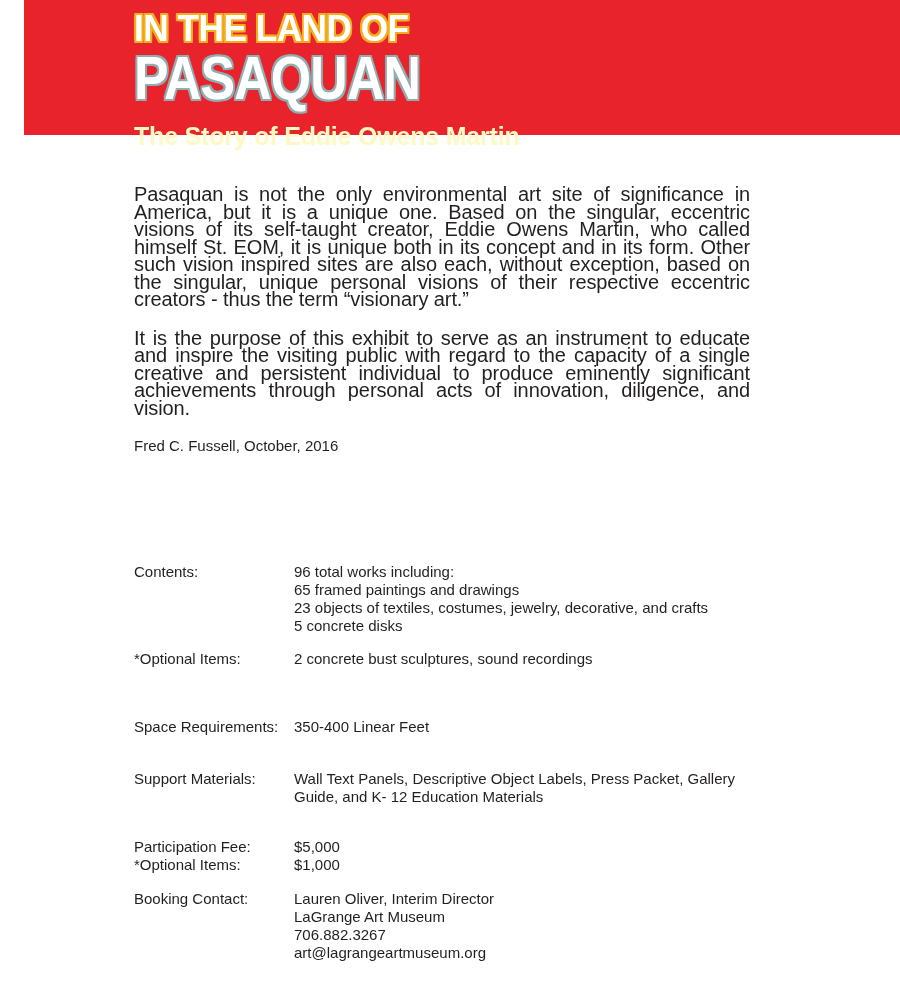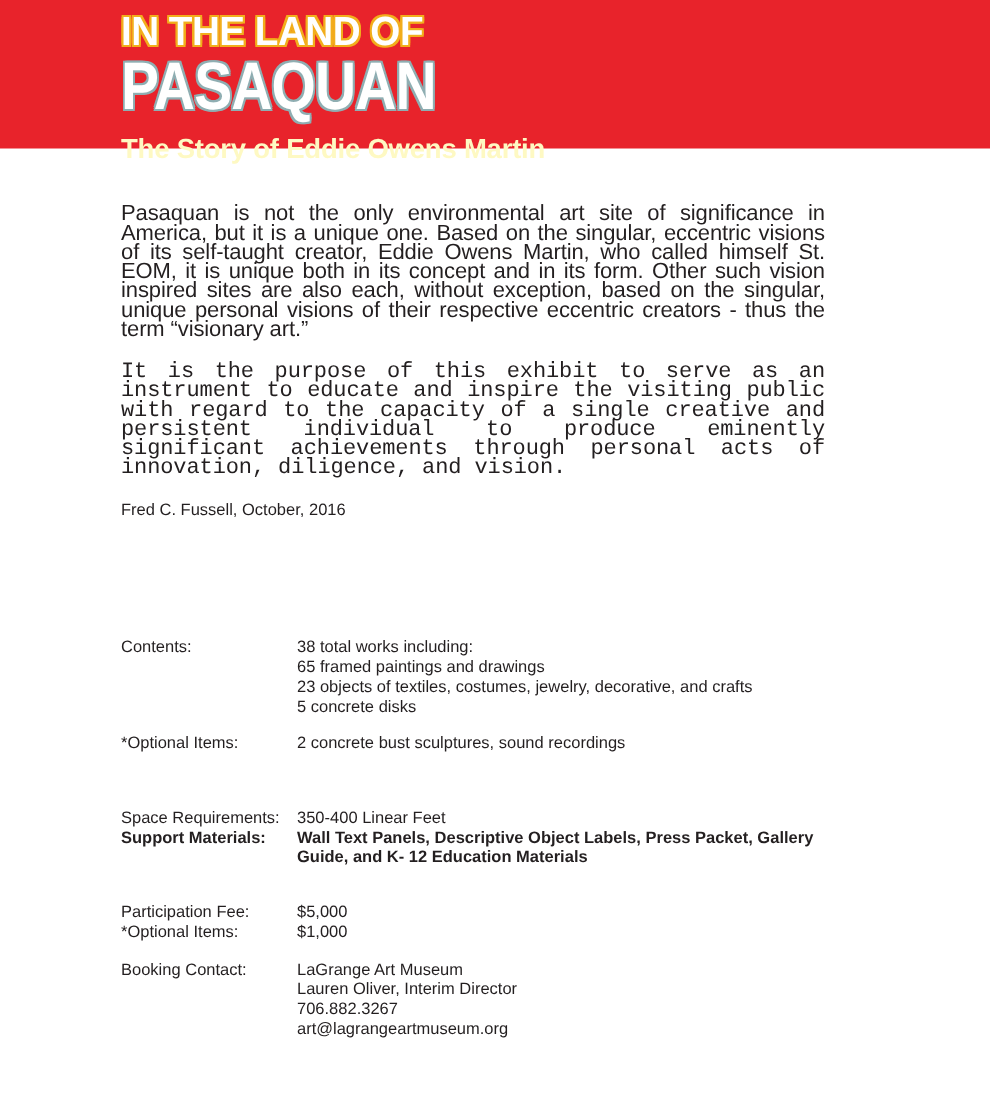--- a/index.html
+++ b/index.html
@@ -8,21 +8,21 @@
     --outline-teal:#8FAEB2;
     --title-fill:#FFFFFF;
     --ink:#231F20;
   }
   *{margin:0;padding:0;box-sizing:border-box;}
   html,body{background:#fff;}
   body{font-family:"Liberation Sans", sans-serif;color:var(--ink);}
   .page{
     position:relative;
     width:900px;height:1000px;
-    background:#fff;overflow:hidden;
+    background:#fff;overflow:hidden;padding-left:24px;
   }
   
   .banner{
     width:900px;height:135px;
     background:var(--banner-bg);
   }
   .banner-inner{padding:8px 0 0 110px;}
   .title-line1{
     font-weight:bold;
     font-size:37px;
@@ -64,35 +64,35 @@
   }
   
   .content{padding:0 150px 0 110px;}
   .para{
     font-size:20px;
     line-height:17.5px;
     letter-spacing:-0.1px;
     text-align:justify;
   }
   .para-1{margin-top:51px;}
-  .para-2{margin-top:21px;font-family:Liberation Mono, monospace;}
+  .para-2{margin-top:21px;}
   .signoff{
     margin-top:20px;
     font-size:15px;
     line-height:17.5px;
     text-align:left;
   }
   
   .details{margin-top:108px;font-size:15px;line-height:18px;}
   .row{display:flex;}
   .row .label{width:160px;flex:0 0 160px;}
   .row .value{flex:1;}
   .row-optional1{margin-top:15px;}
   .row-space{margin-top:50px;align-items:center;}
-  .row-support{font-weight:bold;}
+  .row-support{margin-top:34px;}
   .row-participation{margin-top:32px;}
   .row-optional2{margin-top:0;}
   .row-booking{margin-top:16px;}
 </style>
 </head>
 <body>
 
 <div class="page">
 
   <header class="banner">
@@ -107,21 +107,21 @@
 
     <p class="para para-1">Pasaquan is not the only environmental art site of significance in America, but it is a unique one. Based on the singular, eccentric visions of its self-taught creator, Eddie Owens Martin, who called himself St. EOM, it is unique both in its concept and in its form.  Other such vision inspired sites are also each, without exception, based on the singular, unique personal visions of their respective eccentric creators - thus the term “visionary art.”</p>
     <p class="para para-2">It is the purpose of this exhibit to serve as an instrument to educate and inspire the visiting public with regard to the capacity of a single creative and persistent individual to produce eminently significant achievements through personal acts of innovation, diligence, and vision.</p>
     <p class="signoff">Fred C. Fussell, October, 2016</p>
 
     <section class="details">
 
       <div class="row row-contents">
         <div class="label">Contents:</div>
         <div class="value">
-          <div>38 total works including:</div>
+          <div>96 total works including:</div>
           <div>65 framed paintings and drawings</div>
           <div>23 objects of textiles, costumes, jewelry, decorative, and crafts</div>
           <div>5 concrete disks</div>
         </div>
       </div>
 
       <div class="row row-optional1">
         <div class="label">*Optional Items:</div>
         <div class="value">
           <div>2 concrete bust sculptures, sound recordings</div>
@@ -153,22 +153,22 @@
       <div class="row row-optional2">
         <div class="label">*Optional Items:</div>
         <div class="value">
           <div>$1,000</div>
         </div>
       </div>
 
       <div class="row row-booking">
         <div class="label">Booking Contact:</div>
         <div class="value">
+          <div>Lauren Oliver, Interim Director</div>
           <div>LaGrange Art Museum</div>
-          <div>Lauren Oliver, Interim Director</div>
           <div>706.882.3267</div>
           <div>art@lagrangeartmuseum.org</div>
         </div>
       </div>
 
     </section>
   </main>
 </div>
 
 </body></html>

